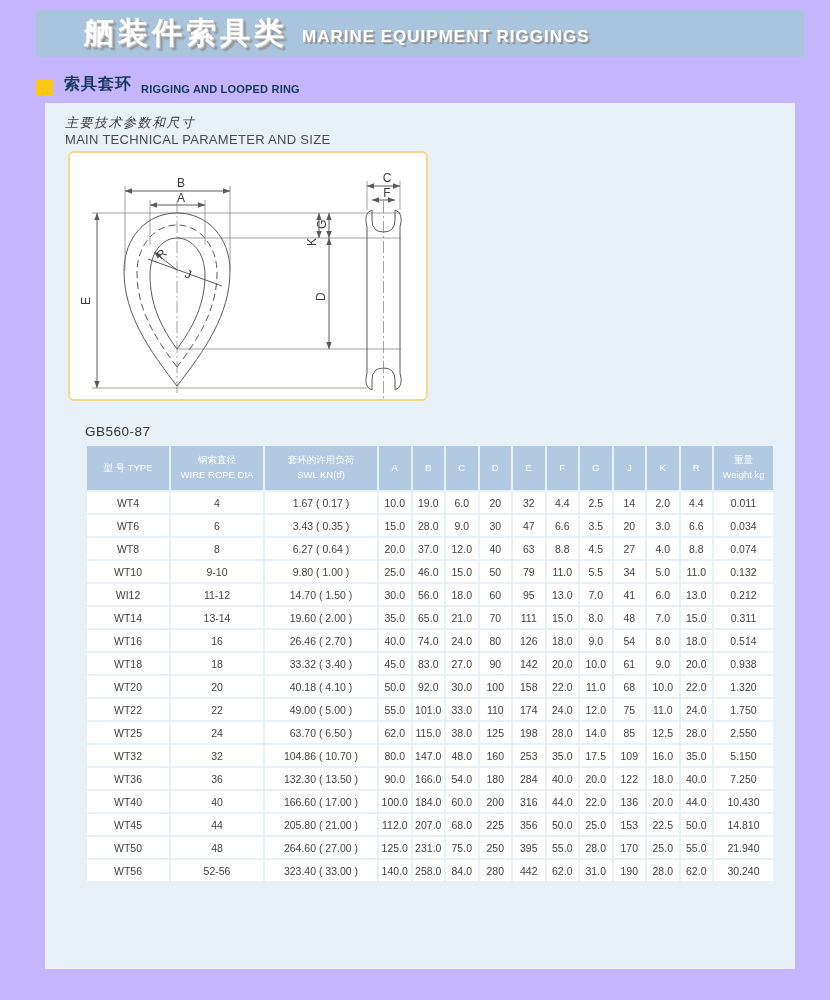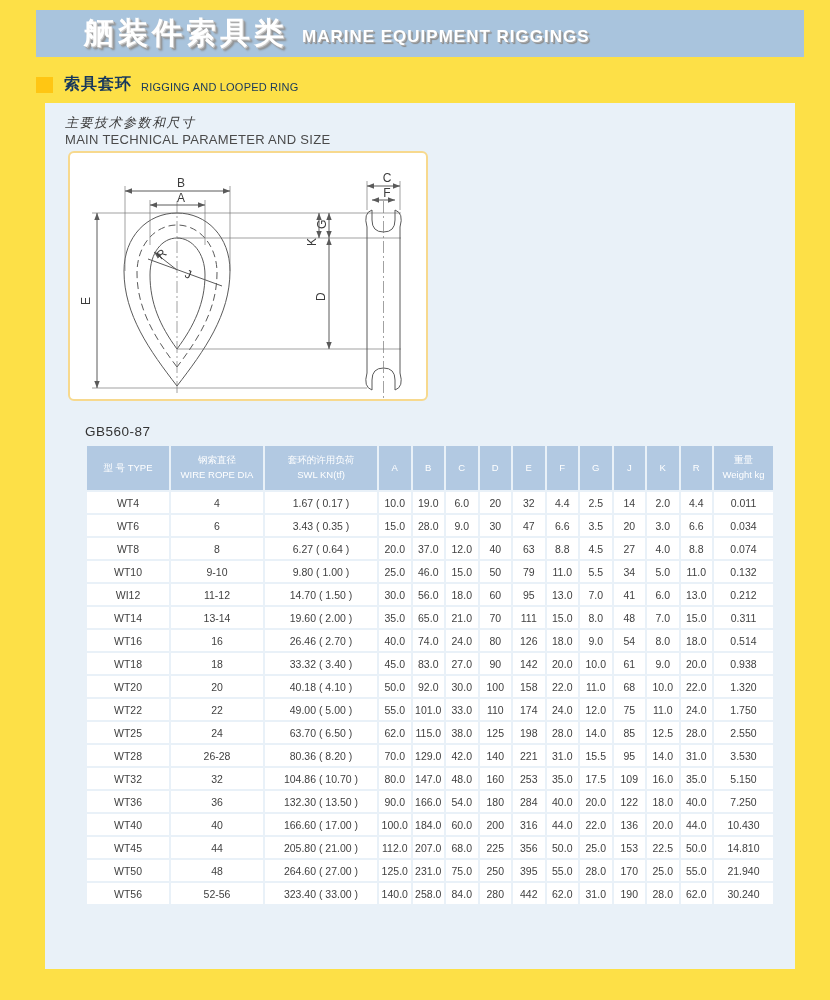--- a/index.html
+++ b/index.html
@@ -1,31 +1,31 @@
 <!DOCTYPE html>
 <html><head>
 <meta charset="utf-8">
 <style>
   * { margin:0; padding:0; box-sizing:border-box; }
   body { background:#ffffff; font-family:"Liberation Sans", sans-serif; }
-  .page { position:relative; width:830px; height:1000px; background:#fde047; overflow:hidden; }
+  .page { position:relative; width:830px; height:1000px; background:#c4b5fd; overflow:hidden; }
 
   
   .banner { position:absolute; left:36px; top:10px; width:768px; height:47px;
             background:#a9c4dd; display:flex; align-items:center; padding-left:48px; }
   .banner-zh { font-size:30px; font-weight:bold; color:#ffffff; letter-spacing:4px;
                text-shadow:1px 1px 0 #cccccc, 2px 2px 0 #9e9e9e, 3px 3px 2px #8a8a8a; }
   .banner-en { font-size:17px; font-weight:bold; color:#ffffff; letter-spacing:1px; margin-left:14px; margin-top:6px;
                text-shadow:1px 1px 0 #aaaaaa, 2px 2px 1px #8a8a8a; }
 
   
-  .section-head { position:absolute; left:36px; top:74px; display:flex; align-items:center; }
+  .section-head { position:absolute; left:36px; top:74px; display:flex; align-items:flex-end; }
   .bullet { width:17px; height:16px; background:#ffc613; margin-right:11px; }
   .sec-zh { font-size:16px; font-weight:bold; color:#16375c; letter-spacing:1px; }
-  .sec-en { font-size:11px; font-weight:normal; color:#16375c; margin-left:9px; margin-top:4px; letter-spacing:0.2px; }
+  .sec-en { font-size:11px; font-weight:bold; color:#16375c; margin-left:9px; margin-top:4px; letter-spacing:0.2px; }
 
   
   .panel { position:absolute; left:45px; top:103px; width:750px; height:866px; background:#e9f1f8; }
   .subtitle-zh { position:absolute; left:20px; top:11px; font-size:13px; color:#3c3c3c; letter-spacing:1.5px;font-style:italic; }
   .subtitle-en { position:absolute; left:20px; top:29px; font-size:13px; color:#4a4a4a; letter-spacing:0.3px; }
 
   
   .draw-box { position:absolute; left:23px; top:48px; width:360px; height:250px;
               background:#ffffff; border:2px solid #f7d98e; border-radius:6px; }
   .draw-box svg { display:block; width:356px; height:246px; }
@@ -359,36 +359,20 @@
             <td>125</td>
             <td>198</td>
             <td>28.0</td>
             <td>14.0</td>
             <td>85</td>
             <td>12.5</td>
             <td>28.0</td>
             <td>2.550</td>
           </tr>
           <tr>
-            <td>WT28</td>
-            <td>26-28</td>
-            <td>80.36 ( 8.20 )</td>
-            <td>70.0</td>
-            <td>129.0</td>
-            <td>42.0</td>
-            <td>140</td>
-            <td>221</td>
-            <td>31.0</td>
-            <td>15.5</td>
-            <td>95</td>
-            <td>14.0</td>
-            <td>31.0</td>
-            <td>3.530</td>
-          </tr>
-          <tr>
             <td>WT32</td>
             <td>32</td>
             <td>104.86 ( 10.70 )</td>
             <td>80.0</td>
             <td>147.0</td>
             <td>48.0</td>
             <td>160</td>
             <td>253</td>
             <td>35.0</td>
             <td>17.5</td>

